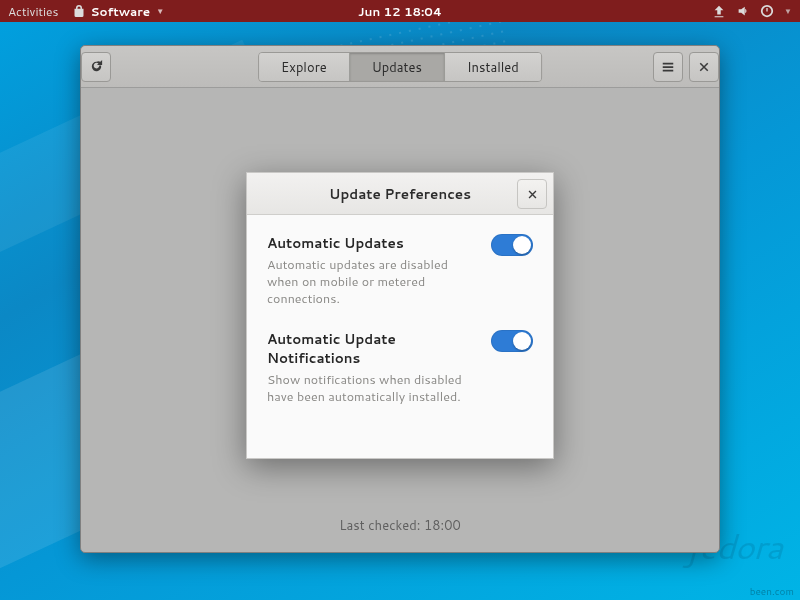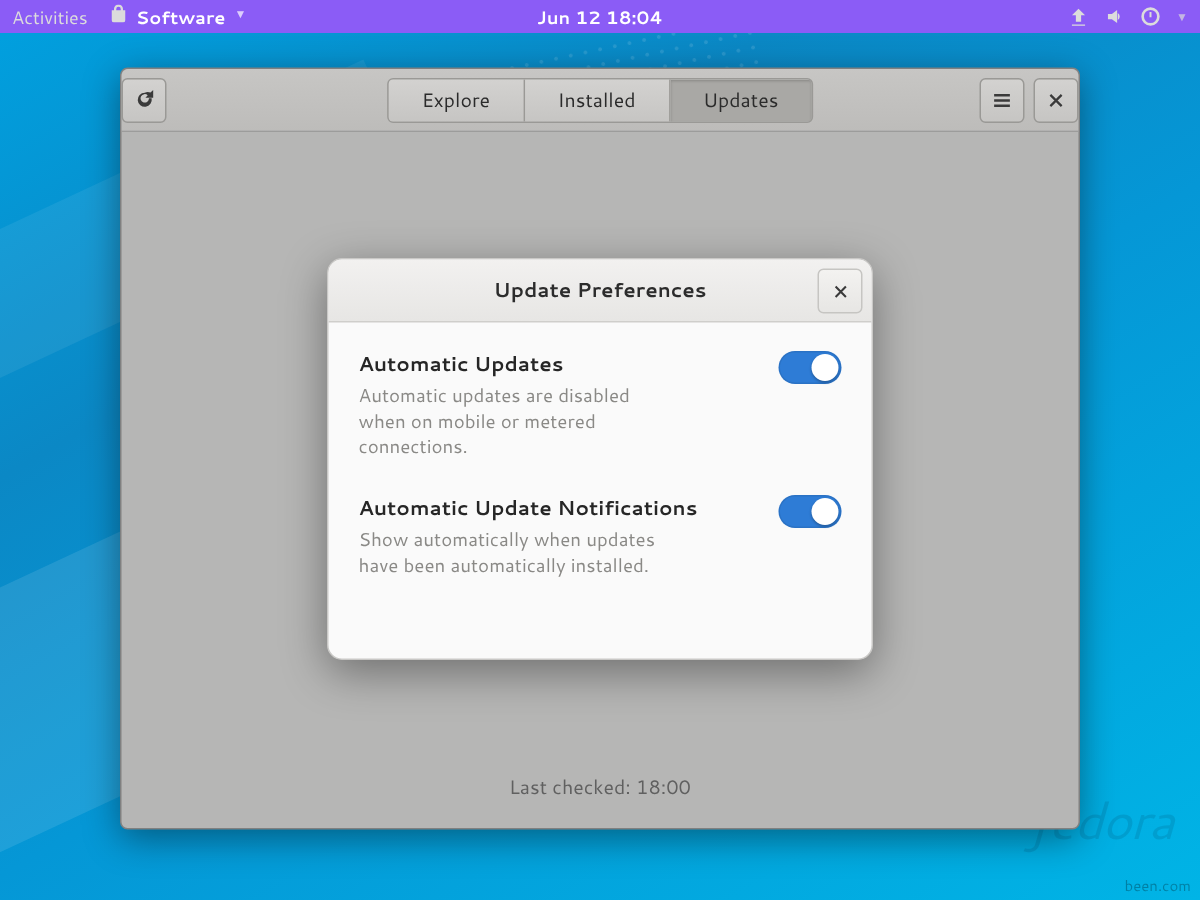--- a/index.html
+++ b/index.html
@@ -13,27 +13,27 @@
     .wallpaper-streak { position: absolute; background: rgba(255,255,255,0.10); transform: rotate(-25deg); }
     .ws1 { width: 500px; height: 160px; top: 330px; left: -100px; }
     .ws2 { width: 400px; height: 90px; top: 120px; left: -120px; background: rgba(255,255,255,0.07);}
     .halftone { position: absolute; top: 40px; left: 180px; width: 340px; height: 140px; opacity: .12;
       background-image: radial-gradient(#fff 18%, transparent 19%);
       background-size: 10px 10px; transform: rotate(-12deg); }
     .fedora-word { position: absolute; right: 18px; bottom: 30px; font-size: 34px; font-weight: 500; color: rgba(0,30,55,0.12); font-style: italic; letter-spacing: -1px;}
     
     .topbar {
       position: absolute; top: 0; left: 0; right: 0; height: 22px;
-      background: #8b5cf6; color: #dcdcdc; font-size: 12px;
+      background: #7f1d1d; color: #dcdcdc; font-size: 12px;
       display: flex; align-items: center; padding: 0 8px; z-index: 5;
     }
     .topbar .left { display: flex; align-items: center; gap: 14px; }
     .topbar .center { position: absolute; left: 50%; transform: translateX(-50%); font-weight: 600; color:#fff;text-align:center;}
     .topbar .right { margin-left: auto; display: flex; align-items: center; gap: 10px; }
-    .appmenu { display: flex; gap: 6px; font-weight: 600; color:#fff;}
+    .appmenu { display: flex; align-items: center; gap: 6px; font-weight: 600; color:#fff;}
     .tri-down { font-size: 8px; opacity: .7; }
     .bag-icon { width: 12px; height: 12px; }
     
     .app-window {
       position: absolute; left: 80px; top: 45px; width: 640px; height: 508px;
       background: #b6b6b5; 
       border: 1px solid #808080;
       border-radius: 5px;
       box-shadow: 0 6px 24px rgba(0,0,0,0.4);
       display: flex; flex-direction: column; z-index: 2;
@@ -60,21 +60,21 @@
       padding: 0 22px; display:flex; align-items:center; font-size: 13px; color:#2b2b2b;
       background: linear-gradient(#d3d2d0,#c6c5c3); border-right: 1px solid #9a9996;
     }
     .seg-btn:last-child { border-right: none; }
     .seg-btn.active { background: #a9a8a5; box-shadow: inset 0 1px 2px rgba(0,0,0,.2);}
     .app-body { flex: 1; position: relative; }
     .last-checked { position: absolute; bottom: 18px; width: 100%; text-align:center; font-size: 13px; color:#606060;margin-top:38px;}
     
     .dialog {
       position: absolute; left: 50%; top: 172px; transform: translateX(-50%);
-      width: 364px; background: #fafafa; border-radius: 10px;
+      width: 308px; background: #fafafa; border-radius: 0;
       box-shadow: 0 8px 30px rgba(0,0,0,0.4); z-index: 3; overflow: hidden;
       border: 1px solid #c9c8c6;
     }
     .dialog-header {
       height: 42px; background: linear-gradient(#f2f1f0,#e7e6e4);
       border-bottom: 1px solid #cfcecb;
       display: flex; align-items: center; justify-content: center;
       position: relative; font-weight: 700; font-size: 13.5px; color:#2c2c2c;
     }
     .dialog-close {
@@ -137,22 +137,22 @@
 
 <div class="app-window">
   <div class="headerbar">
     <div class="hb-btn">
       <svg width="15" height="15" viewBox="0 0 16 16">
           <path fill="#3a3a3a" d="M8 3a5 5 0 1 0 4.9 4H11a3 3 0 1 1-.88-2.12L8.5 6.5H14V1l-1.93 1.93A5 5 0 0 0 8 3z"></path>
         </svg>
     </div>
     <div class="segmented">
       <div class="seg-btn">Explore</div>
+      <div class="seg-btn active">Updates</div>
       <div class="seg-btn">Installed</div>
-      <div class="seg-btn active">Updates</div>
     </div>
     <div class="hb-right">
       <div class="hb-btn">
         <svg width="14" height="14" viewBox="0 0 16 16">
             <path fill="#3a3a3a" d="M2 3h12v2H2zM2 7h12v2H2zM2 11h12v2H2z"></path>
           </svg>
       </div>
       <div class="hb-btn hb-close">
         <svg width="12" height="12" viewBox="0 0 16 16">
             <path stroke="#3a3a3a" stroke-width="2" fill="none" d="M3 3l10 10M13 3L3 13"></path>
@@ -178,20 +178,20 @@
     <div class="pref-row">
       <div class="pref-text">
         <div class="pref-title">Automatic Updates</div>
         <div class="pref-desc">Automatic updates are disabled when on mobile or metered connections.</div>
       </div>
       <div class="switch"></div>
     </div>
     <div class="pref-row">
       <div class="pref-text">
         <div class="pref-title">Automatic Update Notifications</div>
-        <div class="pref-desc">Show automatically when updates have been automatically installed.</div>
+        <div class="pref-desc">Show notifications when disabled have been automatically installed.</div>
       </div>
       <div class="switch"></div>
     </div>
   </div>
 </div>
 
 <div class="watermark">been.com</div>
 
 </body></html>

